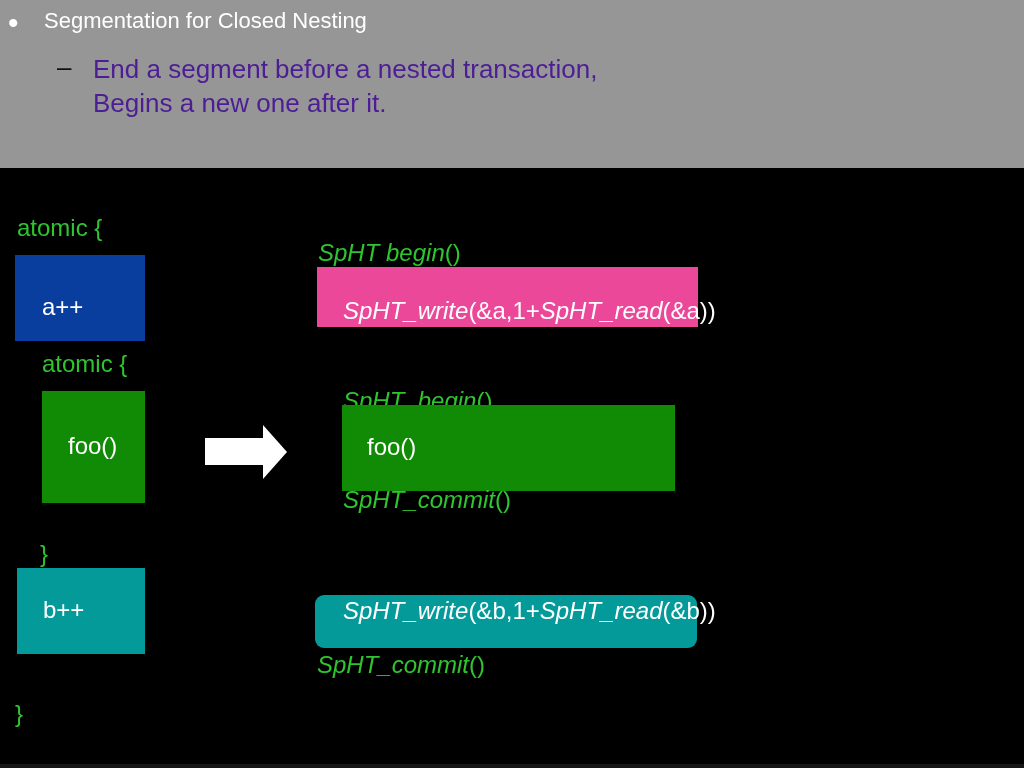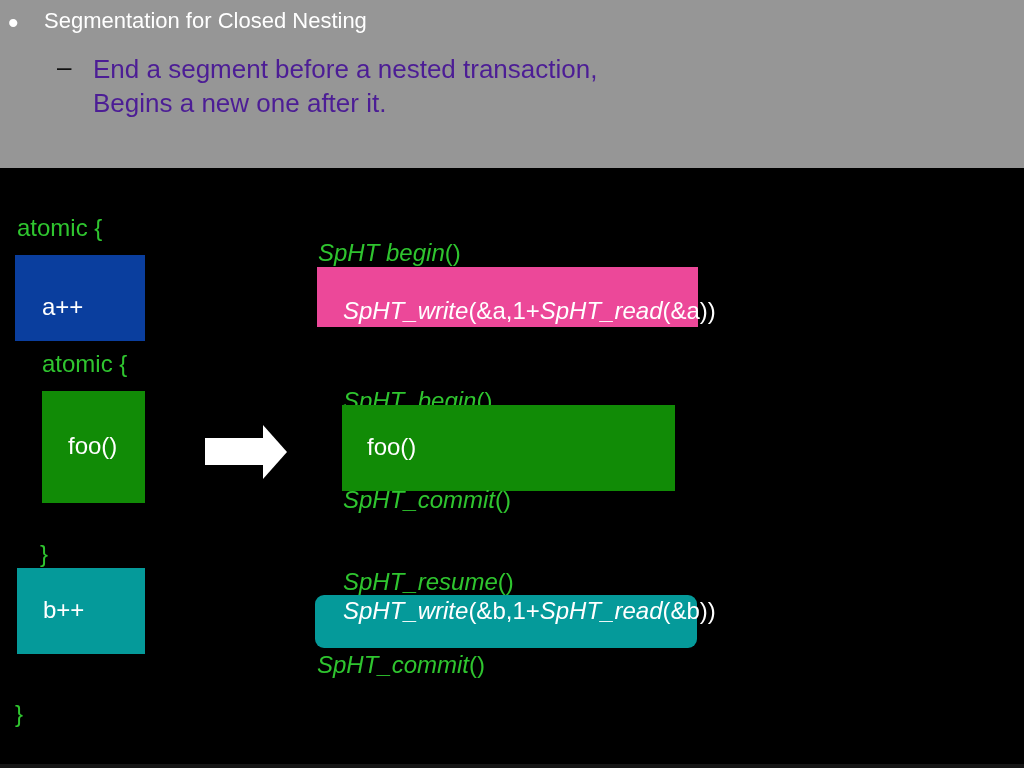--- a/index.html
+++ b/index.html
@@ -96,21 +96,20 @@
 
 
   <span class="code green r-begin-inner"><span class="it">SpHT_begin</span><span>()</span></span>
 
   <div class="box box-foo-r" style="background-color: rgb(17, 139, 6);">
     <span class="code">foo()</span>
   </div>
 
   <span class="code green r-commit-inner"><span class="it">SpHT_commit</span><span>()</span></span>
 
-  <span class="code green r-resume"><span class="it">SpHT_resume</span><span>()</span></span>
 
   <div class="box box-write-b" style="background-color: rgb(5, 154, 154); border-radius: 9px;">
     <span class="code"><span class="it">SpHT_write</span><span>(&amp;b,1+</span><span class="it">SpHT_read</span><span>(&amp;b))</span></span>
   </div>
 
   <span class="code green r-commit-outer"><span class="it">SpHT_commit</span><span>()</span></span>
 
   <div class="bottom-strip"></div>
 </div>
 

